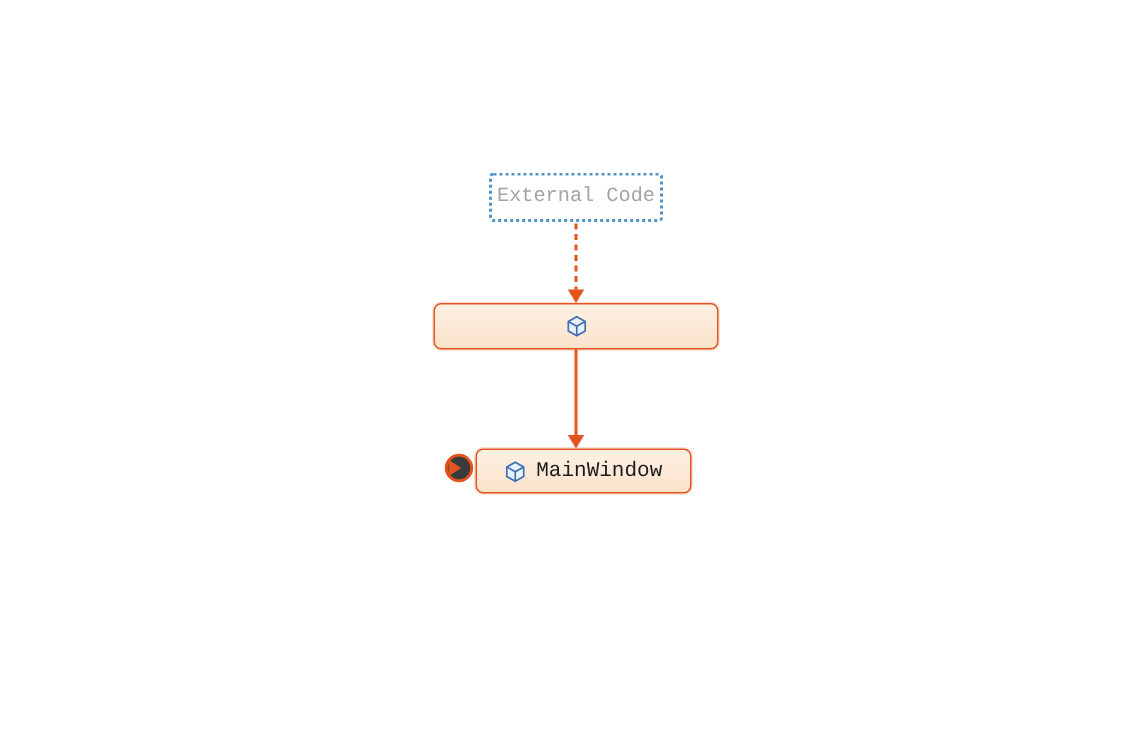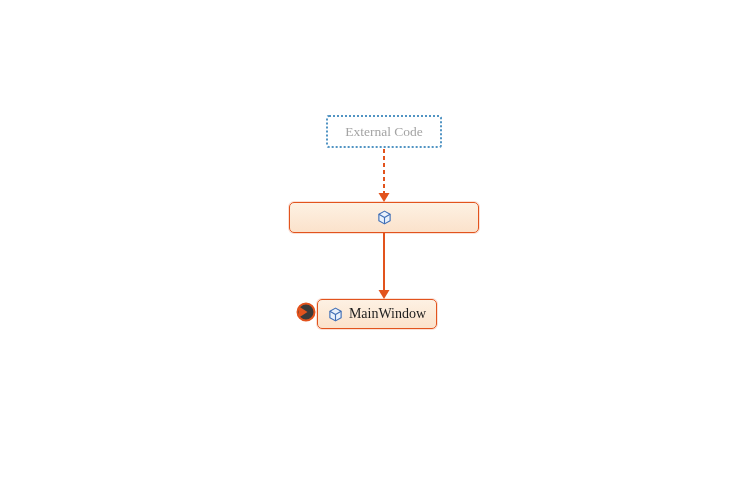--- a/index.html
+++ b/index.html
@@ -1,21 +1,21 @@
 <!DOCTYPE html>
 <html style="--canvas-bg: #ffffff; --edge-orange: #e2531d; --node-border: #e2531d; --node-fill-top: #fdf1e3; --node-fill-bottom: #fbe2cb; --external-border: #5194c3; --external-text: #a4a4a4; --node-text: #1c1c1c; --icon-blue: #3f6eb5; --badge-fill: #3a3a3a;"><head>
 <meta charset="utf-8">
 <style>
   html, body { margin: 0; padding: 0; background: #ffffff; }
   .canvas {
     position: relative;
     width: 753px;
     height: 502px;
     background: var(--canvas-bg, #ffffff);
-    font-family: Liberation Serif, serif;
+    font-family: Liberation Mono, monospace;
     overflow: hidden;
     text-align: center;
   }
   .edges {
     position: absolute;
     left: 0; top: 0;
     width: 753px; height: 502px;
     pointer-events: none;
   }
   .edges g { pointer-events: stroke; }
@@ -48,21 +48,21 @@
   }
   .node.external {
     border: 2px dotted var(--external-border, #5194c3);
     border-radius: 3px;
     color: var(--external-text, #a4a4a4);
     font-size: 13.5px;
     background: #ffffff;
   }
   #node-external   { left: 326px; top: 115px; width: 116px; height: 33px; }
   #node-startup    { left: 289px; top: 202px; width: 190px; height: 31px; }
-  #node-mainwindow { left: 317px; top: 299px; width: 120px; height: 30px; }
+  #node-mainwindow { left: 317px; top: 299px; width: 144px; height: 30px; }
 
   .cube { width: 15px; height: 15px; flex: 0 0 auto; }
   .cube path, .cube polyline, .cube line {
     stroke: var(--icon-blue, #3f6eb5);
     stroke-width: 1.2;
     fill: none;
     stroke-linejoin: round;
   }
   .cube .cube-fill { fill: #e9f1fb; stroke: var(--icon-blue, #3f6eb5); }
 

